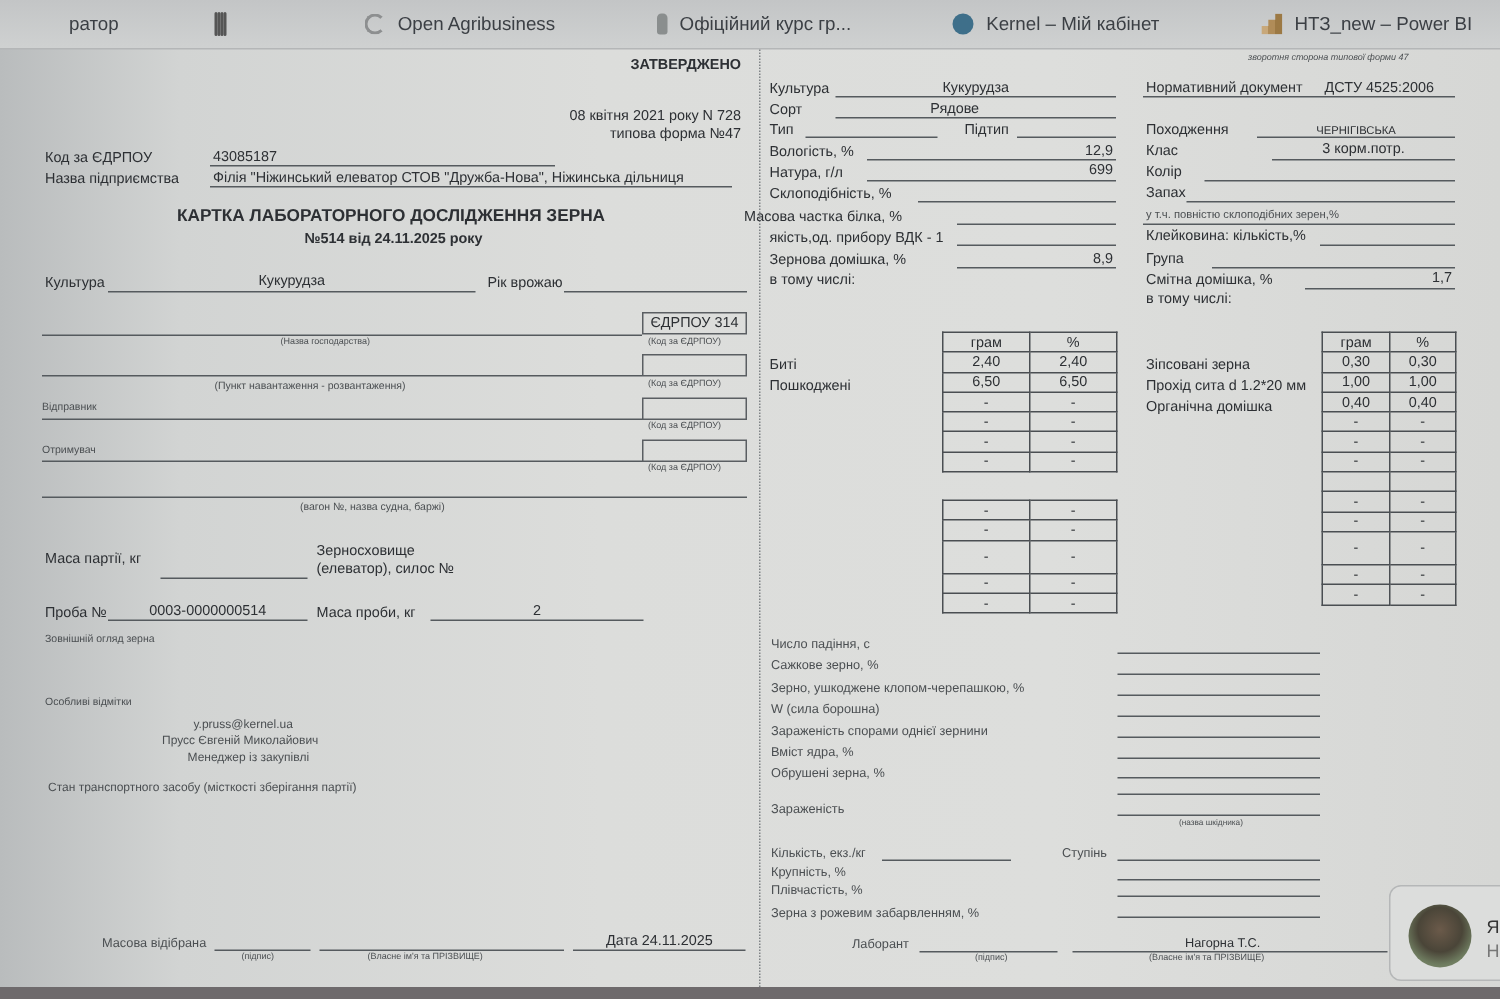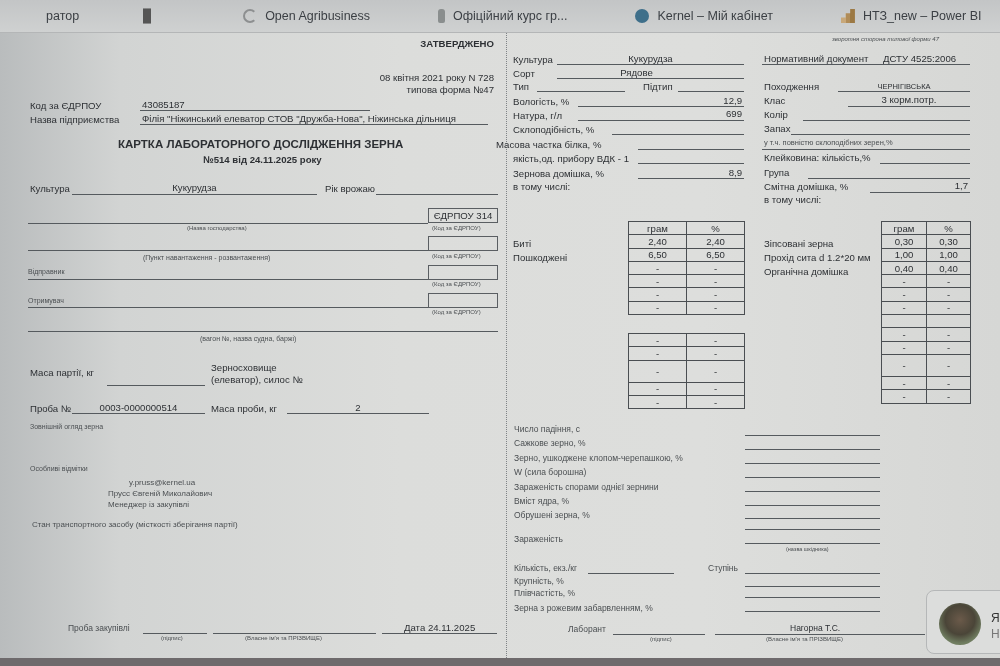--- a/index.html
+++ b/index.html
@@ -147,25 +147,25 @@
   <div class="val" style="left:72px;top:369px;width:133px;">0003-0000000514</div>
   <div class="abs" style="left:211px;top:370px;">Маса проби, кг</div>
   <div class="line" style="left:287px;top:380px;width:142px;"></div>
   <div class="val" style="left:287px;top:369px;width:142px;">2</div>
 
   <div class="abs small" style="left:30px;top:390px;">Зовнішній огляд зерна</div>
 
   <div class="abs small" style="left:30px;top:432px;">Особливі відмітки</div>
   <div class="abs small" style="left:108px;top:445px;font-size:8px;margin-left:21px;">y.pruss@kernel.ua</div>
   <div class="abs small" style="left:108px;top:456px;font-size:8px;">Прусс Євгеній Миколайович</div>
-  <div class="abs small" style="left:108px;top:467px;font-size:8px;">Менеджер із закупівлі</div>
+  <div class="abs small" style="left:125px;top:467px;font-size:8px;">Менеджер із закупівлі</div>
 
   <div class="abs small" style="left:32px;top:487px;font-size:8px;">Стан транспортного засобу (місткості зберігання партії)</div>
 
-  <div class="abs small" style="left:68px;top:590px;font-size:8.5px;">Проба закупівлі</div>
+  <div class="abs small" style="left:68px;top:590px;font-size:8.5px;">Масова відібрана</div>
   <div class="line" style="left:143px;top:600px;width:64px;"></div>
   <div class="abs tiny" style="left:161px;top:602px;">(підпис)</div>
   <div class="line" style="left:213px;top:600px;width:163px;"></div>
   <div class="abs tiny" style="left:245px;top:602px;">(Власне ім'я та ПРІЗВИЩЕ)</div>
   <div class="line" style="left:382px;top:600px;width:115px;"></div>
   <div class="abs" style="left:404px;top:589px;">Дата 24.11.2025</div>
 
   <div class="abs tiny" style="left:832px;top:3px;font-style:italic;">зворотня сторона типової форми 47</div>
 
   <div class="abs" style="left:513px;top:21px;">Культура</div>

